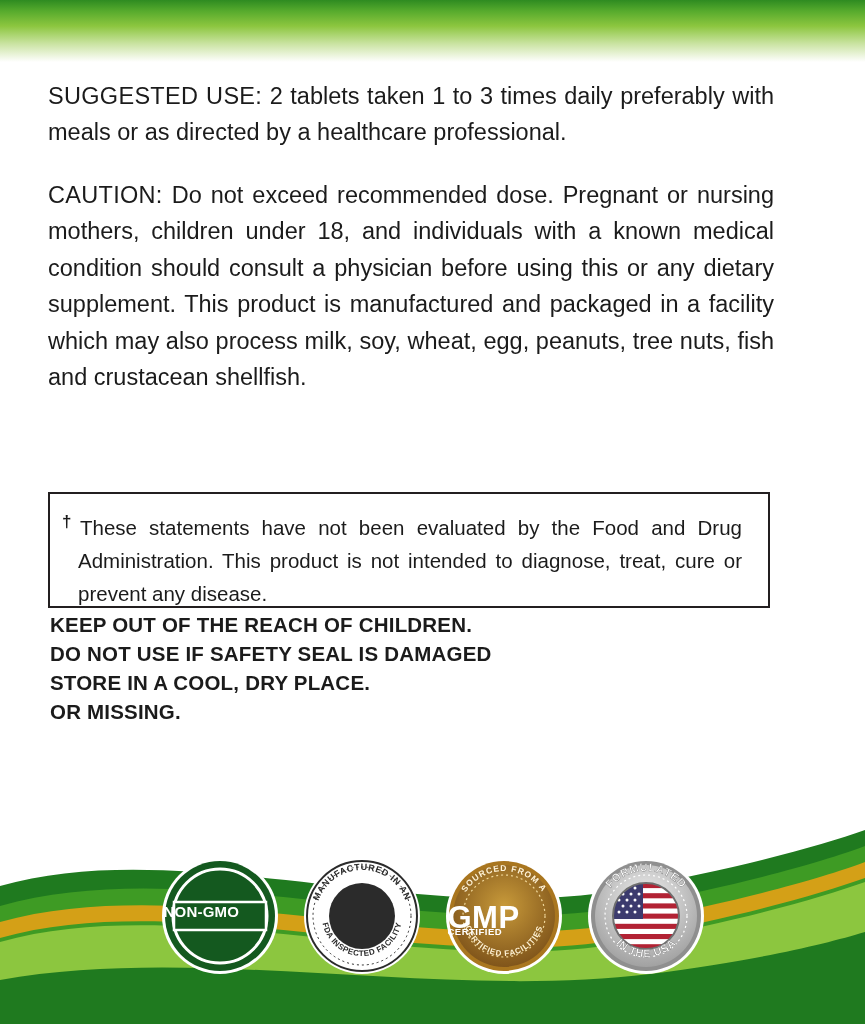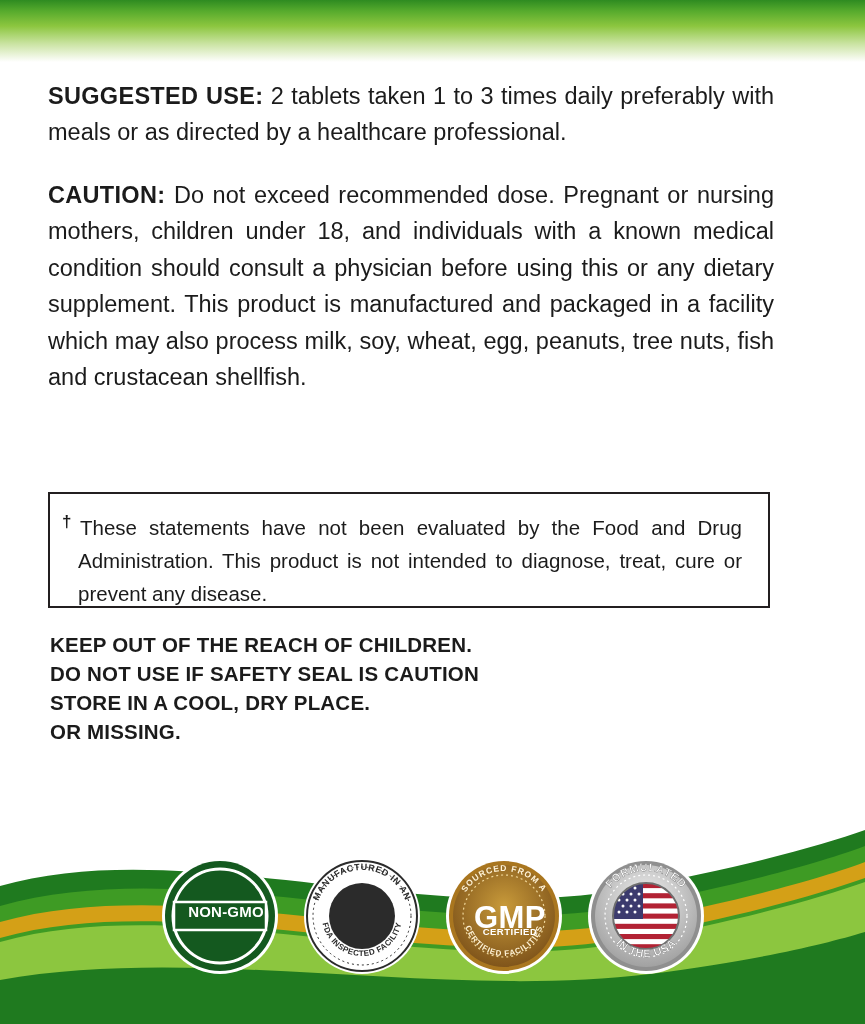--- a/index.html
+++ b/index.html
@@ -36,21 +36,21 @@
     line-height: 1.55;
     color: #1b1b1b;
     text-align: justify;
     text-justify: inter-word;
     -webkit-hyphens: none;
     hyphens: none;
   }
   p.para:last-child { margin-bottom: 0; }
 
   .lead {
-    font-weight: bold;
+    font-weight: normal;
     letter-spacing: 0.3px;
     margin-top: 36px;
   }
 
   
   .disclaimer-box {
     position: absolute;
     top: 492px;
     left: 48px;
     width: 722px;
@@ -71,21 +71,21 @@
     font-weight: bold;
     font-size: 17px;
     vertical-align: super;
     margin-left: -16px;
     margin-right: 2px;
   }
 
   
   .warnings {
     position: absolute;
-    top: 630px;
+    top: 610px;
     left: 50px;
     width: 720px;
   }
   .warnings div {
     font-size: 20.5px;
     font-weight: bold;
     line-height: 1.42;
     color: #1b1b1b;
     letter-spacing: 0.2px;
   }
@@ -116,22 +116,22 @@
   .badge {
     position: relative;
     width: 120px;
     height: 120px;
     flex: 0 0 120px;
   }
   .badge svg { display: block; width: 120px; height: 120px; }
 
   .badge-label {
     position: absolute;
-    left: 13px; right: 0;
-    text-align: center;
+    left: 4px; right: 0;
+    text-align: left;
     font-weight: bold;
     pointer-events: none;
   }
 
   
   .b-nongmo .lbl {
     top: 47px;
     font-size: 15px;
     letter-spacing: 0.2px;
     color: #ffffff;
@@ -176,21 +176,21 @@
   <p class="para"><span class="lead">CAUTION:</span><span> Do not exceed recommended dose. Pregnant or nursing mothers, children under 18, and individuals with a known medical condition should consult a physician before using this or any dietary supplement. This product is manufactured and packaged in a facility which may also process milk, soy, wheat, egg, peanuts, tree nuts, fish and crustacean shellfish.</span></p>
 
 </div>
 
 <div class="disclaimer-box">
   <p class="disclaimer-text"><span class="dagger">†</span><span>These statements have not been evaluated by the Food and Drug Administration. This product is not intended to diagnose, treat, cure or prevent any disease.</span></p>
 </div>
 
 <div class="warnings">
   <div>KEEP OUT OF THE REACH OF CHILDREN.</div>
-  <div>DO NOT USE IF SAFETY SEAL IS CAUTION</div>
+  <div>DO NOT USE IF SAFETY SEAL IS DAMAGED</div>
   <div>STORE IN A COOL, DRY PLACE.</div>
   <div>OR MISSING.</div>
 </div>
 
 <div class="bottom-art">
   <svg viewBox="0 0 865 230" preserveAspectRatio="none" xmlns="http://www.w3.org/2000/svg">
 
     <path d="M0,92 C180,40 420,132 620,96 C740,74 820,52 865,36 L865,230 L0,230 Z" fill="#1f7a1f"></path>
 
     <path d="M0,112 C190,58 430,150 630,112 C745,90 822,68 865,52 L865,230 L0,230 Z" fill="#3e9b24"></path>

